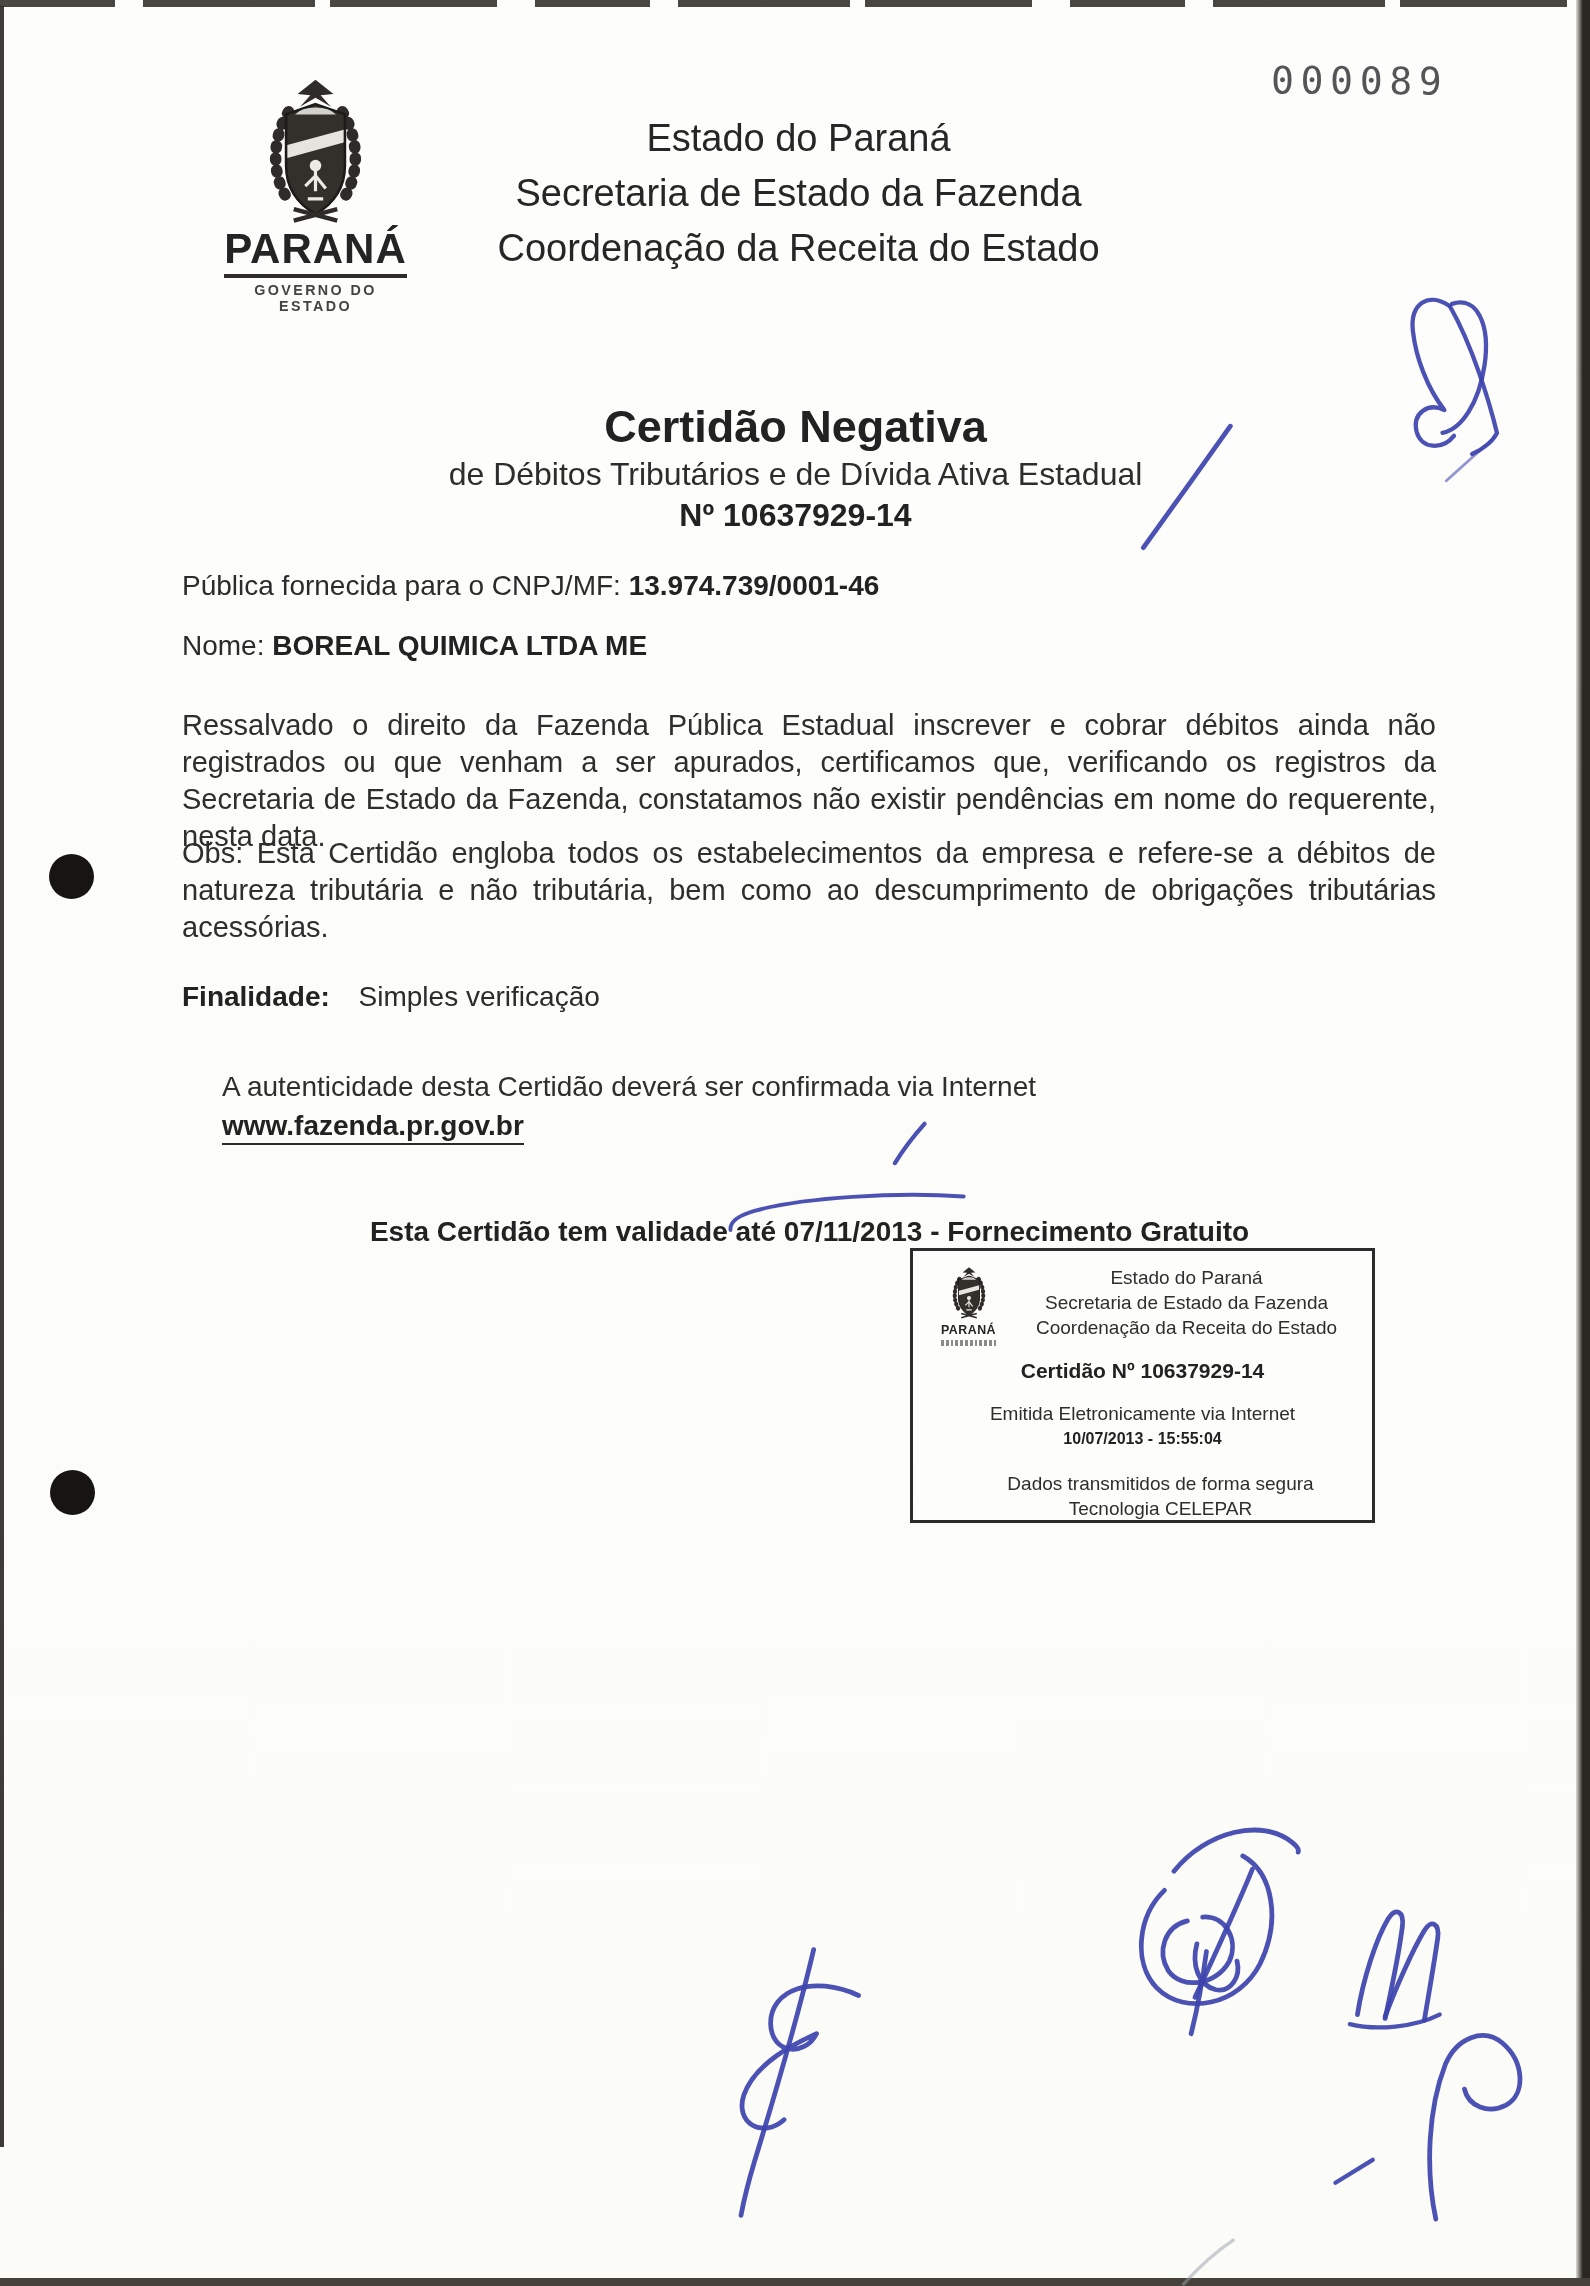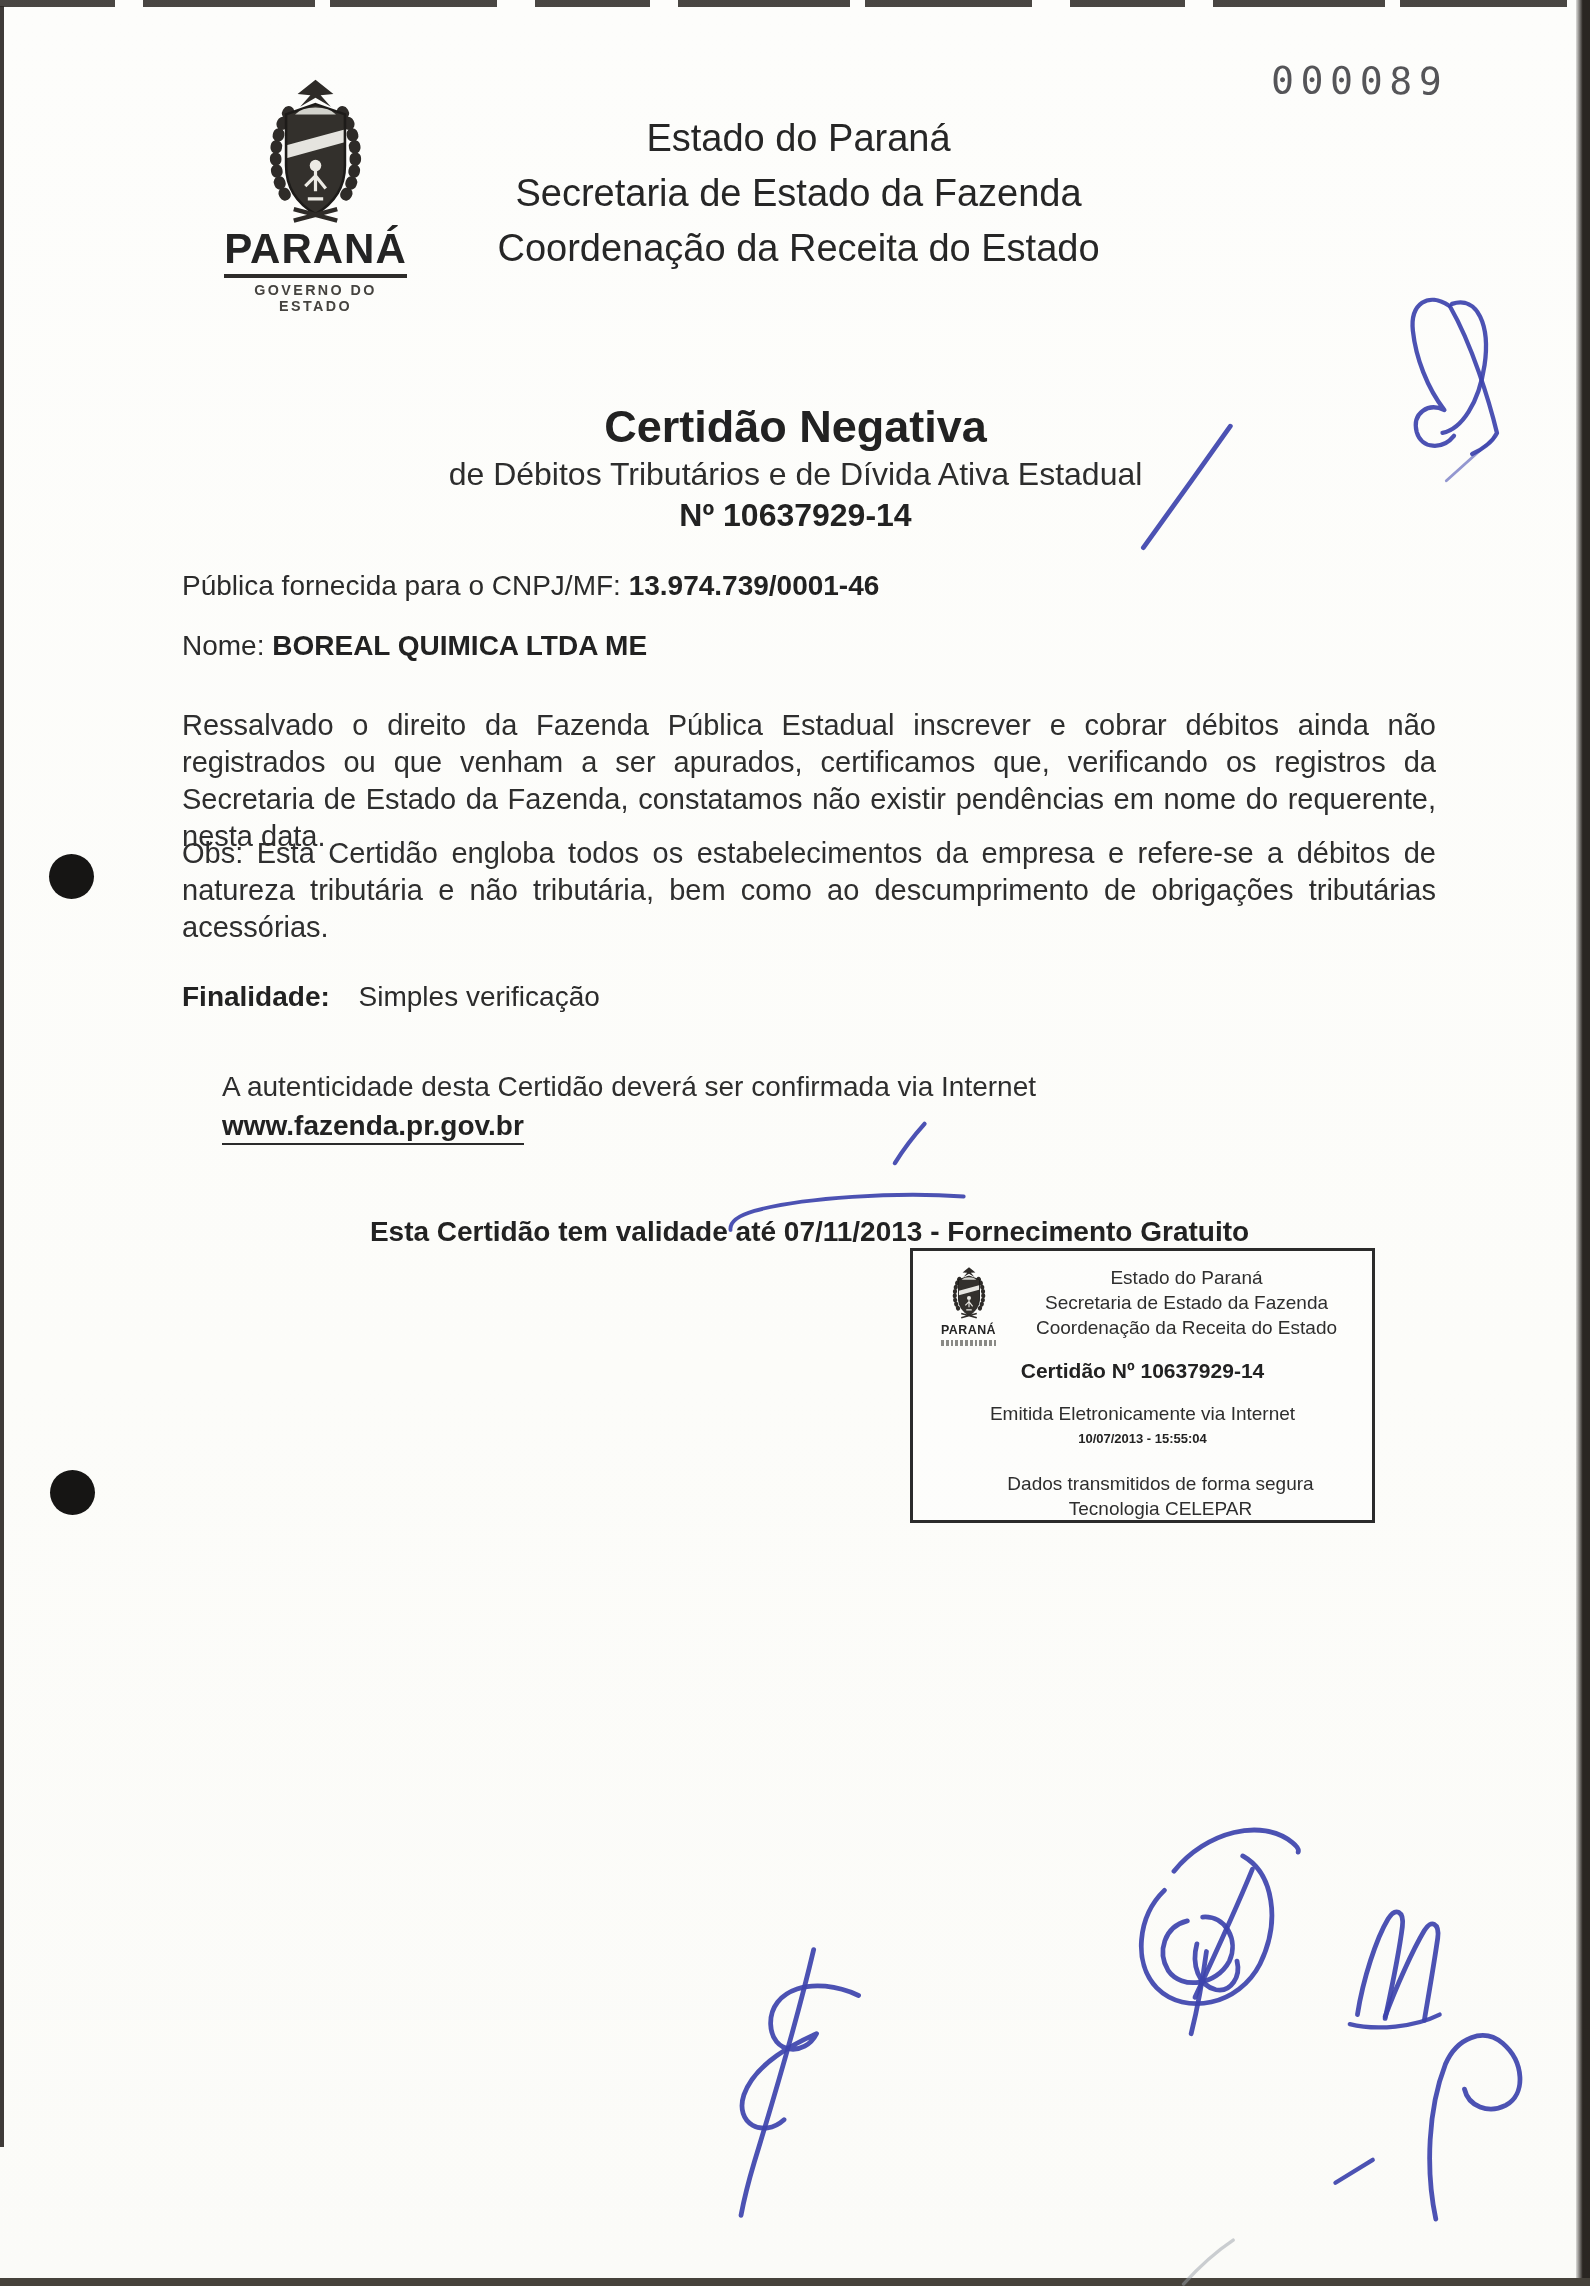--- a/index.html
+++ b/index.html
@@ -99,21 +99,21 @@
   .sb-row{display:flex;padding:0 11.5px;}
   .sb-logo{width:88px;text-align:center;padding-top:2.9px;}
   .sb-logo-name{font-size:12.4px;font-weight:bold;letter-spacing:0.5px;line-height:13.4px;color:#242424;}
   .sb-logo-micro{height:6.7px;width:55px;margin:1.9px auto 0;
     background:repeating-linear-gradient(90deg,#8a8a86 0 2.9px,transparent 2.9px 4.8px);}
   .sb-org{flex:1;text-align:center;font-size:19px;line-height:25px;color:#2e2e2e;padding-top:1.9px;}
   .sb-cert{text-align:center;font-size:21px;font-weight:bold;margin-top:12.4px;color:#222;}
   .sb-group{text-align:center;font-size:19px;line-height:25px;color:#2e2e2e;}
   .sb-emitted{margin-top:18px;}
   .sb-secure{margin-top:20px;padding-left:36px;}
-  .sb-bold{font-weight:bold;font-size:13px;color:#222;}
+  .sb-bold{font-weight:bold;font-size:16px;color:#222;}
 
   
   .pen-layer{position:absolute;left:0;top:0;pointer-events:none;}
   .pen{stroke:var(--pen);fill:none;stroke-linecap:round;stroke-linejoin:round;opacity:.92;}
   .pen-thin{stroke:var(--pen);fill:none;stroke-linecap:round;opacity:.55;}
   .pen-faint{stroke:#9aa0a8;fill:none;stroke-linecap:round;opacity:.5;}
 </style>
 </head>
 <body>
 

